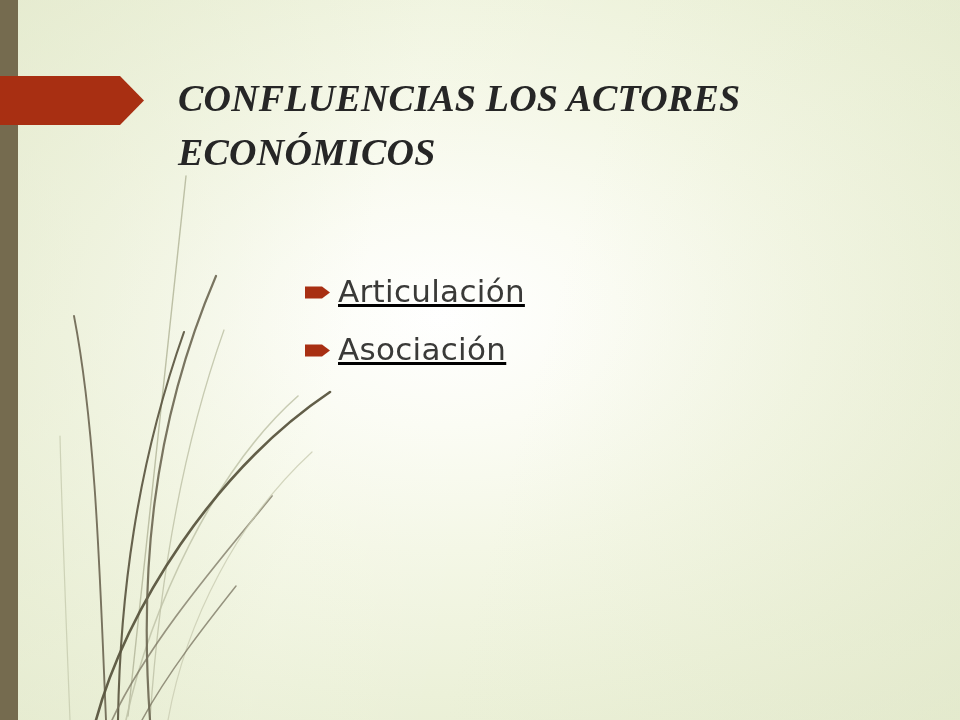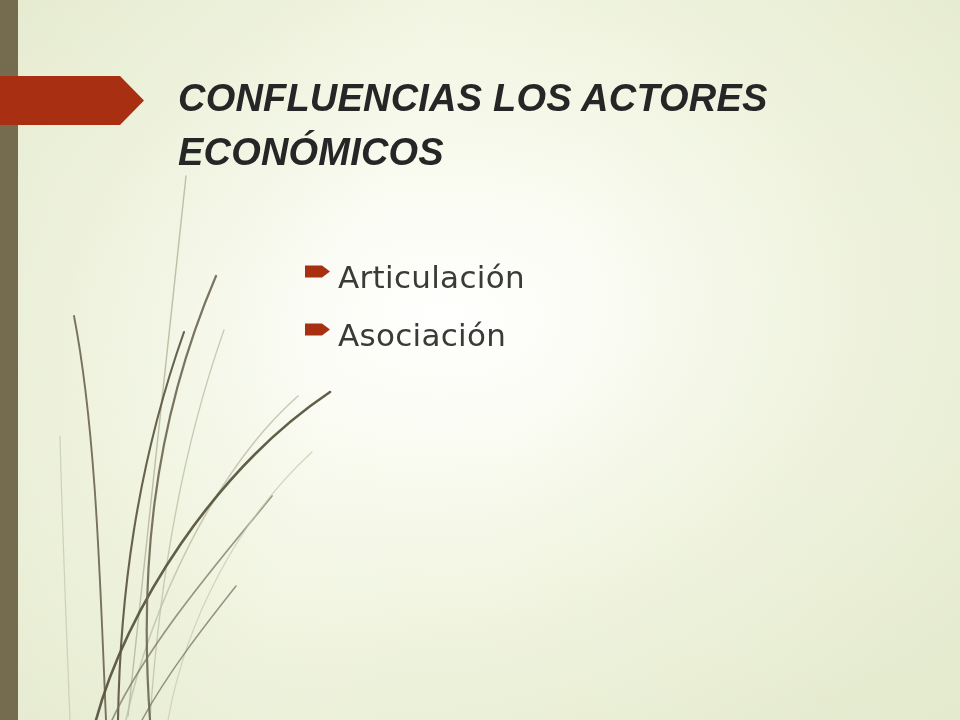--- a/index.html
+++ b/index.html
@@ -71,41 +71,42 @@
     width: 144px;
     height: 49px;
   }
 
   
   .title {
     position: absolute;
     left: 178px;
     top: 72px;
     width: 700px;
-    font-family: Liberation Sans, sans-serif;
+    font-family: Liberation Serif, serif;
     font-weight: bold;
     font-style: italic;
     font-size: 38px;
     line-height: 1.42;
     letter-spacing: 0.2px;
     color: #262626;
     text-transform: uppercase;
   }
 
   
   .bullets {
     position: absolute;
     left: 305px;
     top: 262px;
     width: 600px;
   }
   .bullet-row {
     display: flex;
-    align-items: flex-start;
+    align-items: center;
     height: 58px;
+    text-decoration: underline;
   }
   .bullet-mark {
     flex: 0 0 auto;
     width: 25px;
     height: 15px;
     margin-right: 8px;
     margin-top: 2px;
   }
   .bullet-label {
     font-family: "DejaVu Sans", sans-serif;

